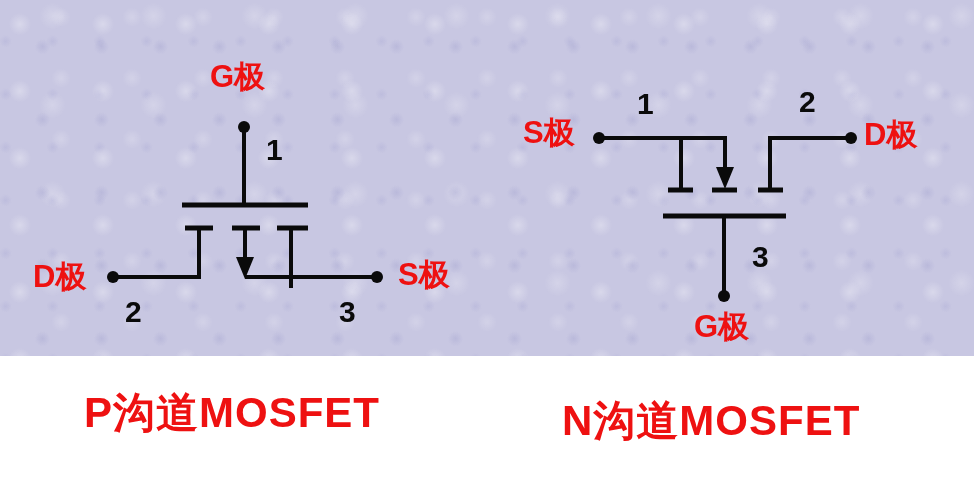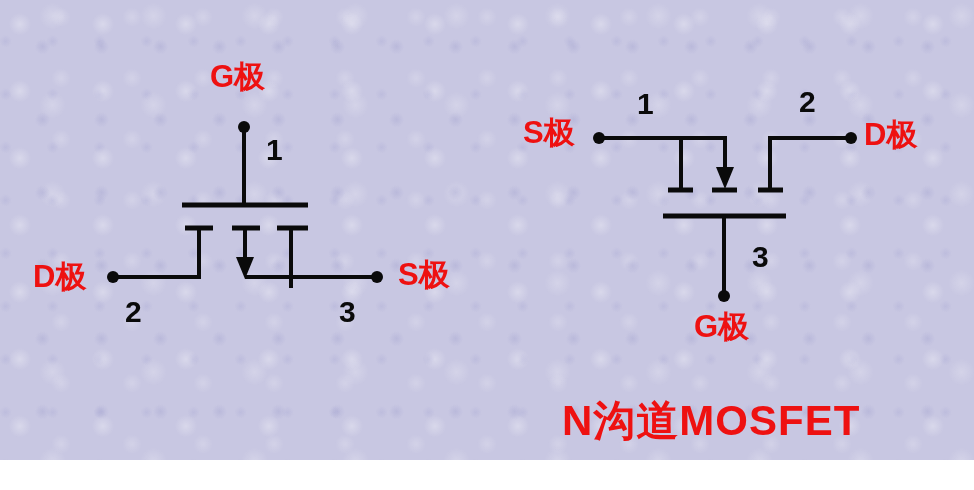--- a/index.html
+++ b/index.html
@@ -7,21 +7,21 @@
     --red:#ee1111;
     --line:#0a0a0a;
   }
   *{margin:0;padding:0;box-sizing:border-box;}
   html,body{width:974px;height:490px;overflow:hidden;}
   body{
     font-family:"Liberation Sans","DejaVu Sans",sans-serif;
   }
   .stage{
     position:relative;
-    width:974px;height:460px;
+    width:974px;height:356px;
     background-color:var(--bg);
     background-image:
       radial-gradient(circle 16px at 24% 36%, rgba(255,255,255,0.30), transparent 70%),
       radial-gradient(circle 11px at 72% 64%, rgba(150,150,200,0.28), transparent 70%),
       radial-gradient(circle 19px at 52% 18%, rgba(255,255,255,0.22), transparent 70%),
       radial-gradient(circle 9px at 12% 78%, rgba(158,158,206,0.25), transparent 70%),
       radial-gradient(circle 14px at 86% 28%, rgba(255,255,255,0.20), transparent 70%);
     background-size:83px 67px, 59px 73px, 101px 89px, 47px 53px, 71px 61px;
     padding-left:12px;
   }
@@ -85,20 +85,21 @@
       <circle class="dot" cx="724" cy="296" r="6"></circle>
     </g>
   </svg>
 
   <div class="lbl red" style="left:210px;top:61px;">G极</div>
   <div class="lbl pin" style="left:266px;top:135px;">1</div>
   <div class="lbl red" style="left:33px;top:261px;">D极</div>
   <div class="lbl pin" style="left:125px;top:297px;">2</div>
   <div class="lbl red" style="left:398px;top:259px;">S极</div>
   <div class="lbl pin" style="left:339px;top:297px;">3</div>
+  <div class="lbl title" style="left:84px;top:392px;">P沟道MOSFET</div>
 
   <div class="lbl red" style="left:523px;top:117px;">S极</div>
   <div class="lbl pin" style="left:637px;top:89px;">1</div>
   <div class="lbl pin" style="left:799px;top:87px;">2</div>
   <div class="lbl red" style="left:864px;top:119px;">D极</div>
   <div class="lbl pin" style="left:752px;top:242px;">3</div>
   <div class="lbl red" style="left:694px;top:311px;">G极</div>
   <div class="lbl title" style="left:562px;top:400px;">N沟道MOSFET</div>
 
 </div>

